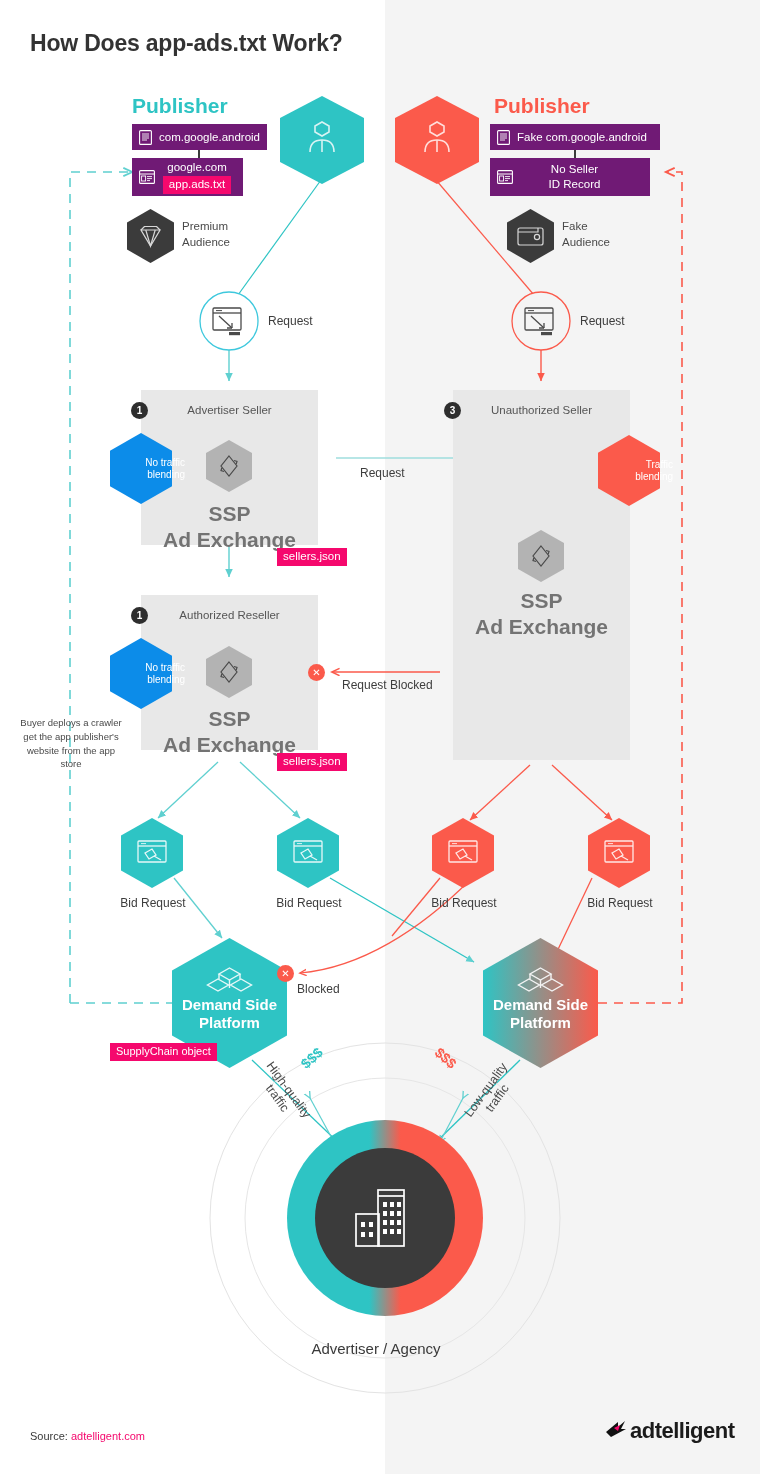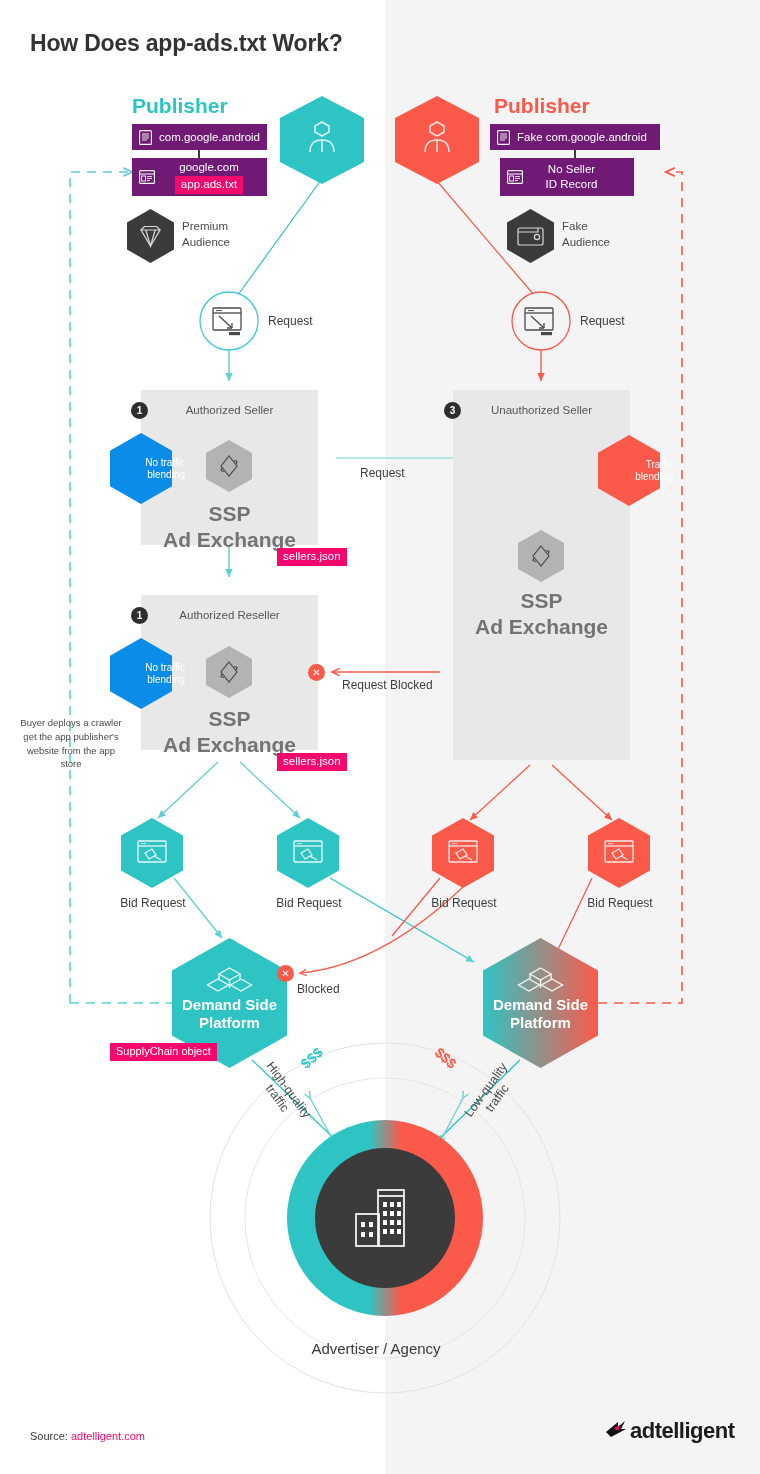--- a/index.html
+++ b/index.html
@@ -143,21 +143,21 @@
           <line x1="3" y1="4" x2="10" y2="4" stroke="#fff" stroke-width="0.9"></line>
           <line x1="3" y1="6" x2="10" y2="6" stroke="#fff" stroke-width="0.9"></line>
           <line x1="3" y1="8" x2="10" y2="8" stroke="#fff" stroke-width="0.9"></line>
           <line x1="3" y1="10" x2="8" y2="10" stroke="#fff" stroke-width="0.9"></line>
         </svg>
     </span>
     <span style="margin-left:7px;">com.google.android</span>
   </div>
   <div class="abs" style="left:198px;top:150px;width:2px;height:8px;background:#3b3b3b;"></div>
 
-  <div class="abs darkbar" style="left:132px;top:158px;width:135px;height:38px;padding-left:7px;">
+  <div class="abs darkbar" style="left:132px;top:158px;width:111px;height:38px;padding-left:7px;">
     <span class="bar-ico">
       <svg width="16" height="14" viewBox="0 0 16 14">
           <rect x="0.6" y="0.6" width="14.8" height="12.8" rx="1" fill="none" stroke="#fff" stroke-width="1.1"></rect>
           <line x1="0.6" y1="4" x2="15.4" y2="4" stroke="#fff" stroke-width="1"></line>
           <rect x="2.6" y="6" width="4" height="5" fill="none" stroke="#fff" stroke-width="0.9"></rect>
           <line x1="8" y1="6.6" x2="13" y2="6.6" stroke="#fff" stroke-width="0.9"></line>
           <line x1="8" y1="8.6" x2="13" y2="8.6" stroke="#fff" stroke-width="0.9"></line>
           <line x1="8" y1="10.6" x2="11" y2="10.6" stroke="#fff" stroke-width="0.9"></line>
         </svg>
     </span>
@@ -202,21 +202,21 @@
           <line x1="3" y1="4" x2="10" y2="4" stroke="#fff" stroke-width="0.9"></line>
           <line x1="3" y1="6" x2="10" y2="6" stroke="#fff" stroke-width="0.9"></line>
           <line x1="3" y1="8" x2="10" y2="8" stroke="#fff" stroke-width="0.9"></line>
           <line x1="3" y1="10" x2="8" y2="10" stroke="#fff" stroke-width="0.9"></line>
         </svg>
     </span>
     <span style="margin-left:7px;">Fake com.google.android</span>
   </div>
   <div class="abs" style="left:574px;top:150px;width:2px;height:8px;background:#3b3b3b;"></div>
 
-  <div class="abs darkbar" style="left:500px;top:158px;width:134px;height:38px;padding-left:7px;">
+  <div class="abs darkbar" style="left:490px;top:158px;width:160px;height:38px;padding-left:7px;">
     <span class="bar-ico">
       <svg width="16" height="14" viewBox="0 0 16 14">
           <rect x="0.6" y="0.6" width="14.8" height="12.8" rx="1" fill="none" stroke="#fff" stroke-width="1.1"></rect>
           <line x1="0.6" y1="4" x2="15.4" y2="4" stroke="#fff" stroke-width="1"></line>
           <rect x="2.6" y="6" width="4" height="5" fill="none" stroke="#fff" stroke-width="0.9"></rect>
           <line x1="8" y1="6.6" x2="13" y2="6.6" stroke="#fff" stroke-width="0.9"></line>
           <line x1="8" y1="8.6" x2="13" y2="8.6" stroke="#fff" stroke-width="0.9"></line>
           <line x1="8" y1="10.6" x2="11" y2="10.6" stroke="#fff" stroke-width="0.9"></line>
         </svg>
     </span>
@@ -277,21 +277,21 @@
         <path d="M20,25 L33,37"></path>
           <path d="M33,37 L28,37 M33,37 L33,32"></path>
         <rect x="30" y="41" width="11" height="3.2" fill="#4a4a4a" stroke="none"></rect>
       </g>
     </svg>
   </div>
   <div class="abs cap-b" style="left:580px;top:314px;">Request</div>
 
   <div class="panel" style="left:141px;top:390px;width:177px;height:155px;"></div>
   <div class="abs badge" style="left:131px;top:402px;">1</div>
-  <div class="abs panel-title" style="left:141px;top:404px;width:177px;">Authorized Seller</div>
+  <div class="abs panel-title" style="left:141px;top:404px;width:177px;">Advertiser Seller</div>
 
   <div class="abs" style="left:110px;top:433px;">
     <svg width="62" height="71" viewBox="0 0 62 71">
         <polygon points="31,0 62,17.75 62,53.25 31,71 0,53.25 0,17.75" fill="#0c8ce9"></polygon>
       </svg>
     <div class="hexlabel" style="position:absolute;left:0;top:24px;width:62px;">
       <div>No traffic</div>
       <div>blending</div>
     </div>
   </div>

